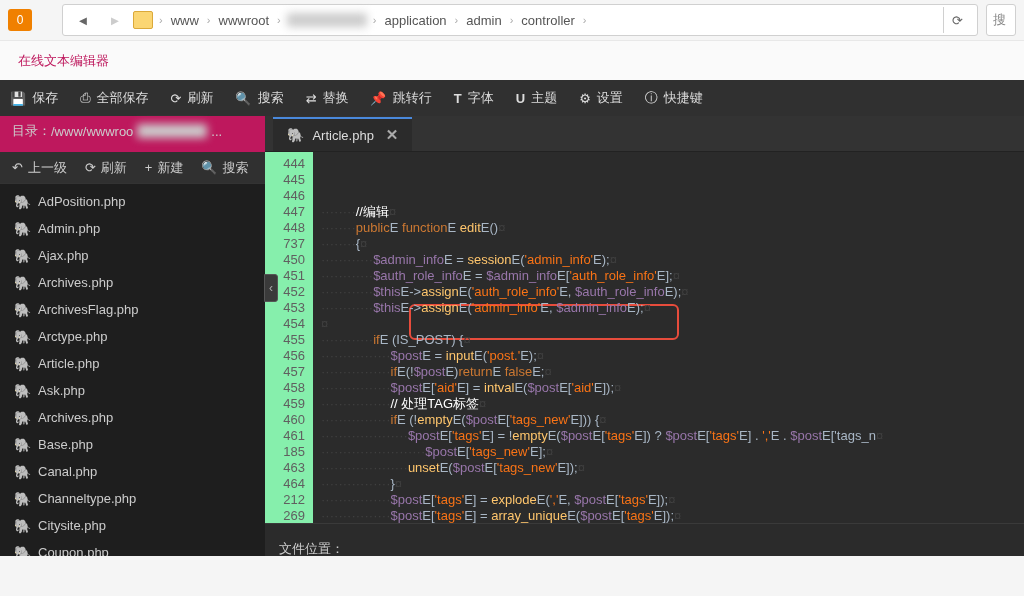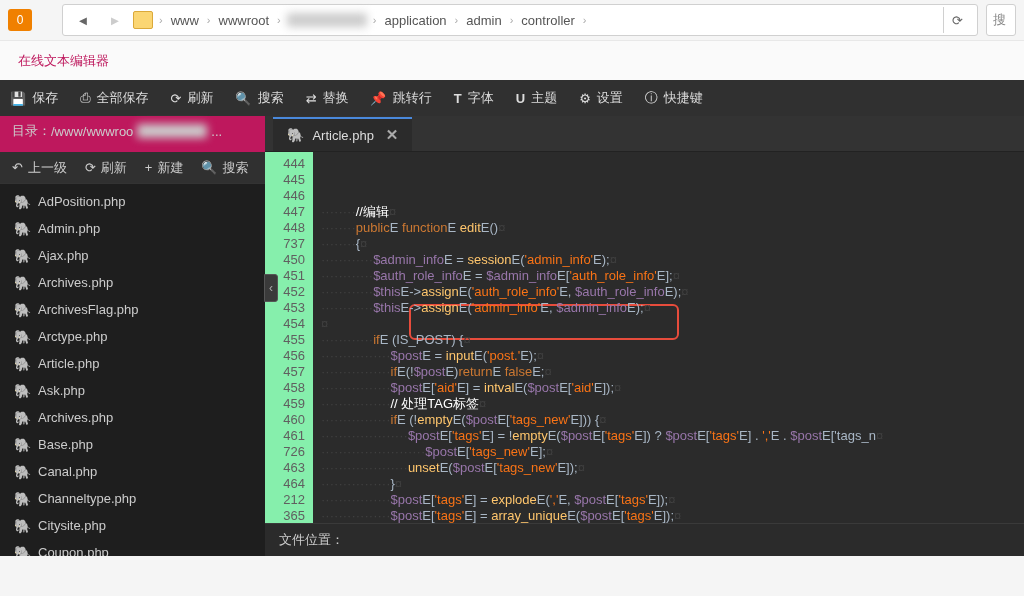--- a/index.html
+++ b/index.html
@@ -37,21 +37,21 @@
 .lines{flex:1;padding:4px 0 0 8px;line-height:16px;white-space:pre;color:#a9b7c6;position:relative}
 .lines .ln{height:16px;position:relative}
 .kw{color:#cc7832}
 .fn{color:#ffc66d}
 .var{color:#9876aa}
 .str{color:#f97316}
 .cm{color:#ffffff}
 .dot{color:#404040}
 .eol{color:#404040}
 .redbox{position:absolute;border:2px solid #e74c3c;border-radius:6px;pointer-events:none}
-.status{height:28px;background:#2b2b2b;border-top:1px solid #3a3a3a;display:flex;align-items:center;padding:16px 14px;color:#ccc;font-size:13px}
+.status{height:28px;background:#2b2b2b;border-top:1px solid #3a3a3a;display:flex;padding:16px 14px;color:#ccc;font-size:13px}
 .blur{filter:blur(4px);display:inline-block;width:80px;height:14px;background:#ccc;border-radius:2px;vertical-align:middle}
 </style>
 </head>
 <body>
 
 <div class="top-row">
   <div class="badge">0</div>
   <div class="breadcrumb">
     <div class="arrow-btn">◄</div>
     <div class="arrow-btn" style="color:#ccc">►</div>
@@ -229,25 +229,25 @@
           <div>452</div>
           <div>453</div>
           <div>454</div>
           <div>455</div>
           <div>456</div>
           <div>457</div>
           <div>458</div>
           <div>459</div>
           <div>460</div>
           <div>461</div>
-          <div>726</div>
+          <div>185</div>
           <div>463</div>
           <div>464</div>
           <div>212</div>
-          <div>365</div>
+          <div>269</div>
           <div>467</div>
         </div>
       <div class="lines" id="lines">
         <div class="redbox" style="left:96px;top:152px;width:270px;height:36px"></div>
       <div class="ln"><span class="dot">·</span><span class="dot">·</span><span class="dot">·</span><span class="dot">·</span><span class="dot">·</span><span class="dot">·</span><span class="dot">·</span><span class="dot">·</span><span class="cm">//编辑</span><span class="eol">¤</span></div><div class="ln"><span class="dot">·</span><span class="dot">·</span><span class="dot">·</span><span class="dot">·</span><span class="dot">·</span><span class="dot">·</span><span class="dot">·</span><span class="dot">·</span><span class="kw">public</span>E <span class="kw">function</span>E <span class="fn">edit</span>E()<span class="eol">¤</span></div><div class="ln"><span class="dot">·</span><span class="dot">·</span><span class="dot">·</span><span class="dot">·</span><span class="dot">·</span><span class="dot">·</span><span class="dot">·</span><span class="dot">·</span>{<span class="eol">¤</span></div><div class="ln"><span class="dot">·</span><span class="dot">·</span><span class="dot">·</span><span class="dot">·</span><span class="dot">·</span><span class="dot">·</span><span class="dot">·</span><span class="dot">·</span><span class="dot">·</span><span class="dot">·</span><span class="dot">·</span><span class="dot">·</span><span class="var">$admin_info</span>E = <span class="fn">session</span>E(<span class="str">'admin_info'</span>E);<span class="eol">¤</span></div><div class="ln"><span class="dot">·</span><span class="dot">·</span><span class="dot">·</span><span class="dot">·</span><span class="dot">·</span><span class="dot">·</span><span class="dot">·</span><span class="dot">·</span><span class="dot">·</span><span class="dot">·</span><span class="dot">·</span><span class="dot">·</span><span class="var">$auth_role_info</span>E = <span class="var">$admin_info</span>E[<span class="str">'auth_role_info'</span>E];<span class="eol">¤</span></div><div class="ln"><span class="dot">·</span><span class="dot">·</span><span class="dot">·</span><span class="dot">·</span><span class="dot">·</span><span class="dot">·</span><span class="dot">·</span><span class="dot">·</span><span class="dot">·</span><span class="dot">·</span><span class="dot">·</span><span class="dot">·</span><span class="var">$this</span>E-&gt;<span class="fn">assign</span>E(<span class="str">'auth_role_info'</span>E, <span class="var">$auth_role_info</span>E);<span class="eol">¤</span></div><div class="ln"><span class="dot">·</span><span class="dot">·</span><span class="dot">·</span><span class="dot">·</span><span class="dot">·</span><span class="dot">·</span><span class="dot">·</span><span class="dot">·</span><span class="dot">·</span><span class="dot">·</span><span class="dot">·</span><span class="dot">·</span><span class="var">$this</span>E-&gt;<span class="fn">assign</span>E(<span class="str">'admin_info'</span>E, <span class="var">$admin_info</span>E);<span class="eol">¤</span></div><div class="ln"><span class="eol">¤</span></div><div class="ln"><span class="dot">·</span><span class="dot">·</span><span class="dot">·</span><span class="dot">·</span><span class="dot">·</span><span class="dot">·</span><span class="dot">·</span><span class="dot">·</span><span class="dot">·</span><span class="dot">·</span><span class="dot">·</span><span class="dot">·</span><span class="kw">if</span>E (IS_POST) {<span class="eol">¤</span></div><div class="ln"><span class="dot">·</span><span class="dot">·</span><span class="dot">·</span><span class="dot">·</span><span class="dot">·</span><span class="dot">·</span><span class="dot">·</span><span class="dot">·</span><span class="dot">·</span><span class="dot">·</span><span class="dot">·</span><span class="dot">·</span><span class="dot">·</span><span class="dot">·</span><span class="dot">·</span><span class="dot">·</span><span class="var">$post</span>E = <span class="fn">input</span>E(<span class="str">'post.'</span>E);<span class="eol">¤</span></div><div class="ln"><span class="dot">·</span><span class="dot">·</span><span class="dot">·</span><span class="dot">·</span><span class="dot">·</span><span class="dot">·</span><span class="dot">·</span><span class="dot">·</span><span class="dot">·</span><span class="dot">·</span><span class="dot">·</span><span class="dot">·</span><span class="dot">·</span><span class="dot">·</span><span class="dot">·</span><span class="dot">·</span><span class="kw">if</span>E(!<span class="var">$post</span>E)<span class="kw">return</span>E <span class="kw">false</span>E;<span class="eol">¤</span></div><div class="ln"><span class="dot">·</span><span class="dot">·</span><span class="dot">·</span><span class="dot">·</span><span class="dot">·</span><span class="dot">·</span><span class="dot">·</span><span class="dot">·</span><span class="dot">·</span><span class="dot">·</span><span class="dot">·</span><span class="dot">·</span><span class="dot">·</span><span class="dot">·</span><span class="dot">·</span><span class="dot">·</span><span class="var">$post</span>E[<span class="str">'aid'</span>E] = <span class="fn">intval</span>E(<span class="var">$post</span>E[<span class="str">'aid'</span>E]);<span class="eol">¤</span></div><div class="ln"><span class="dot">·</span><span class="dot">·</span><span class="dot">·</span><span class="dot">·</span><span class="dot">·</span><span class="dot">·</span><span class="dot">·</span><span class="dot">·</span><span class="dot">·</span><span class="dot">·</span><span class="dot">·</span><span class="dot">·</span><span class="dot">·</span><span class="dot">·</span><span class="dot">·</span><span class="dot">·</span><span class="cm">// 处理TAG标签</span><span class="eol">¤</span></div><div class="ln"><span class="dot">·</span><span class="dot">·</span><span class="dot">·</span><span class="dot">·</span><span class="dot">·</span><span class="dot">·</span><span class="dot">·</span><span class="dot">·</span><span class="dot">·</span><span class="dot">·</span><span class="dot">·</span><span class="dot">·</span><span class="dot">·</span><span class="dot">·</span><span class="dot">·</span><span class="dot">·</span><span class="kw">if</span>E (!<span class="fn">empty</span>E(<span class="var">$post</span>E[<span class="str">'tags_new'</span>E])) {<span class="eol">¤</span></div><div class="ln"><span class="dot">·</span><span class="dot">·</span><span class="dot">·</span><span class="dot">·</span><span class="dot">·</span><span class="dot">·</span><span class="dot">·</span><span class="dot">·</span><span class="dot">·</span><span class="dot">·</span><span class="dot">·</span><span class="dot">·</span><span class="dot">·</span><span class="dot">·</span><span class="dot">·</span><span class="dot">·</span><span class="dot">·</span><span class="dot">·</span><span class="dot">·</span><span class="dot">·</span><span class="var">$post</span>E[<span class="str">'tags'</span>E] = !<span class="fn">empty</span>E(<span class="var">$post</span>E[<span class="str">'tags'</span>E]) ? <span class="var">$post</span>E[<span class="str">'tags'</span>E] . <span class="str">','</span>E . <span class="var">$post</span>E['tags_n<span class="eol">¤</span></div><div class="ln"><span class="dot">·</span><span class="dot">·</span><span class="dot">·</span><span class="dot">·</span><span class="dot">·</span><span class="dot">·</span><span class="dot">·</span><span class="dot">·</span><span class="dot">·</span><span class="dot">·</span><span class="dot">·</span><span class="dot">·</span><span class="dot">·</span><span class="dot">·</span><span class="dot">·</span><span class="dot">·</span><span class="dot">·</span><span class="dot">·</span><span class="dot">·</span><span class="dot">·</span><span class="dot">·</span><span class="dot">·</span><span class="dot">·</span><span class="dot">·</span><span class="var">$post</span>E[<span class="str">'tags_new'</span>E];<span class="eol">¤</span></div><div class="ln"><span class="dot">·</span><span class="dot">·</span><span class="dot">·</span><span class="dot">·</span><span class="dot">·</span><span class="dot">·</span><span class="dot">·</span><span class="dot">·</span><span class="dot">·</span><span class="dot">·</span><span class="dot">·</span><span class="dot">·</span><span class="dot">·</span><span class="dot">·</span><span class="dot">·</span><span class="dot">·</span><span class="dot">·</span><span class="dot">·</span><span class="dot">·</span><span class="dot">·</span><span class="fn">unset</span>E(<span class="var">$post</span>E[<span class="str">'tags_new'</span>E]);<span class="eol">¤</span></div><div class="ln"><span class="dot">·</span><span class="dot">·</span><span class="dot">·</span><span class="dot">·</span><span class="dot">·</span><span class="dot">·</span><span class="dot">·</span><span class="dot">·</span><span class="dot">·</span><span class="dot">·</span><span class="dot">·</span><span class="dot">·</span><span class="dot">·</span><span class="dot">·</span><span class="dot">·</span><span class="dot">·</span>}<span class="eol">¤</span></div><div class="ln"><span class="dot">·</span><span class="dot">·</span><span class="dot">·</span><span class="dot">·</span><span class="dot">·</span><span class="dot">·</span><span class="dot">·</span><span class="dot">·</span><span class="dot">·</span><span class="dot">·</span><span class="dot">·</span><span class="dot">·</span><span class="dot">·</span><span class="dot">·</span><span class="dot">·</span><span class="dot">·</span><span class="var">$post</span>E[<span class="str">'tags'</span>E] = <span class="fn">explode</span>E(<span class="str">','</span>E, <span class="var">$post</span>E[<span class="str">'tags'</span>E]);<span class="eol">¤</span></div><div class="ln"><span class="dot">·</span><span class="dot">·</span><span class="dot">·</span><span class="dot">·</span><span class="dot">·</span><span class="dot">·</span><span class="dot">·</span><span class="dot">·</span><span class="dot">·</span><span class="dot">·</span><span class="dot">·</span><span class="dot">·</span><span class="dot">·</span><span class="dot">·</span><span class="dot">·</span><span class="dot">·</span><span class="var">$post</span>E[<span class="str">'tags'</span>E] = <span class="fn">array_unique</span>E(<span class="var">$post</span>E[<span class="str">'tags'</span>E]);<span class="eol">¤</span></div><div class="ln"><span class="dot">·</span><span class="dot">·</span><span class="dot">·</span><span class="dot">·</span><span class="dot">·</span><span class="dot">·</span><span class="dot">·</span><span class="dot">·</span><span class="dot">·</span><span class="dot">·</span><span class="dot">·</span><span class="dot">·</span><span class="dot">·</span><span class="dot">·</span><span class="dot">·</span><span class="dot">·</span><span class="var">$post</span>E[<span class="str">'tags'</span>E] = <span class="fn">implode</span>E(<span class="str">','</span>E, <span class="var">$post</span>E[<span class="str">'tags'</span>E]);<span class="eol">¤</span></div></div>
     </div>
     <div class="status">
       <span>文件位置：</span>
     </div>
   </div>

